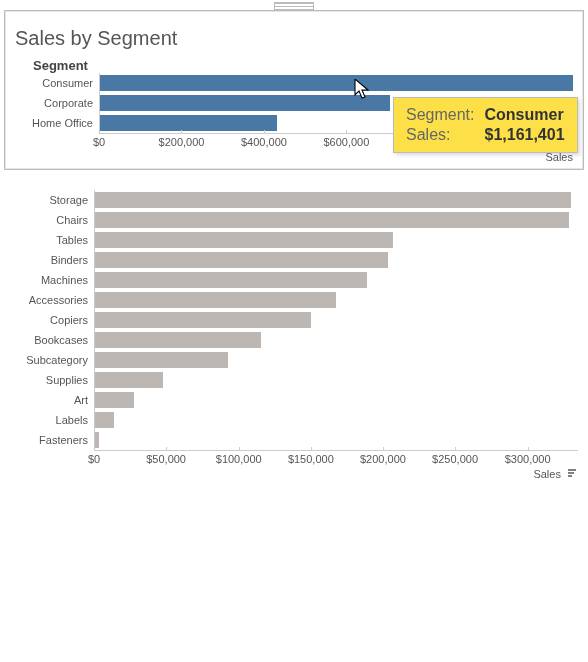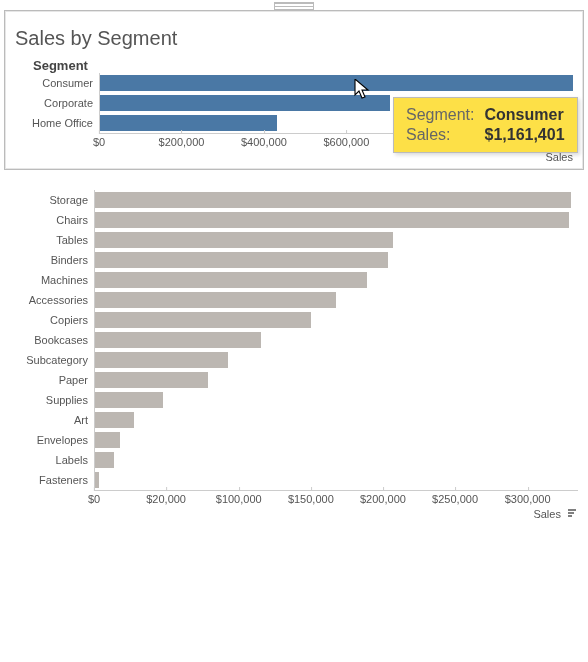--- a/index.html
+++ b/index.html
@@ -225,60 +225,48 @@
           <div class="bar gray" style="width:34.3%"></div>
         </div>
       </div>
     <div class="chart-row">
         <div class="row-label">Subcategory</div>
         <div class="bar-track">
           <div class="bar gray" style="width:27.5%"></div>
         </div>
       </div>
     <div class="chart-row">
-        <div class="row-label">Paper</div>
-        <div class="bar-track">
-          <div class="bar gray" style="width:23.3%"></div>
-        </div>
-      </div>
-    <div class="chart-row">
         <div class="row-label">Supplies</div>
         <div class="bar-track">
           <div class="bar gray" style="width:14.0%"></div>
         </div>
       </div>
     <div class="chart-row">
         <div class="row-label">Art</div>
         <div class="bar-track">
           <div class="bar gray" style="width:8.1%"></div>
-        </div>
-      </div>
-    <div class="chart-row">
-        <div class="row-label">Envelopes</div>
-        <div class="bar-track">
-          <div class="bar gray" style="width:5.1%"></div>
         </div>
       </div>
     <div class="chart-row">
         <div class="row-label">Labels</div>
         <div class="bar-track">
           <div class="bar gray" style="width:3.9%"></div>
         </div>
       </div>
     <div class="chart-row">
         <div class="row-label">Fasteners</div>
         <div class="bar-track">
           <div class="bar gray" style="width:0.9%"></div>
         </div>
       </div>
   </div>
 
   <div class="axis-track">
     <span class="tick" style="left:0%">$0</span>
-    <span class="tick" style="left:14.9%">$20,000</span>
+    <span class="tick" style="left:14.9%">$50,000</span>
     <span class="tick" style="left:29.9%">$100,000</span>
     <span class="tick" style="left:44.8%">$150,000</span>
     <span class="tick" style="left:59.7%">$200,000</span>
     <span class="tick" style="left:74.6%">$250,000</span>
     <span class="tick" style="left:89.6%">$300,000</span>
   </div>
   <div class="x-axis-label">
     <span>Sales</span>
     <span class="sort-icon">
       <svg width="10" height="10" viewBox="0 0 10 10">

